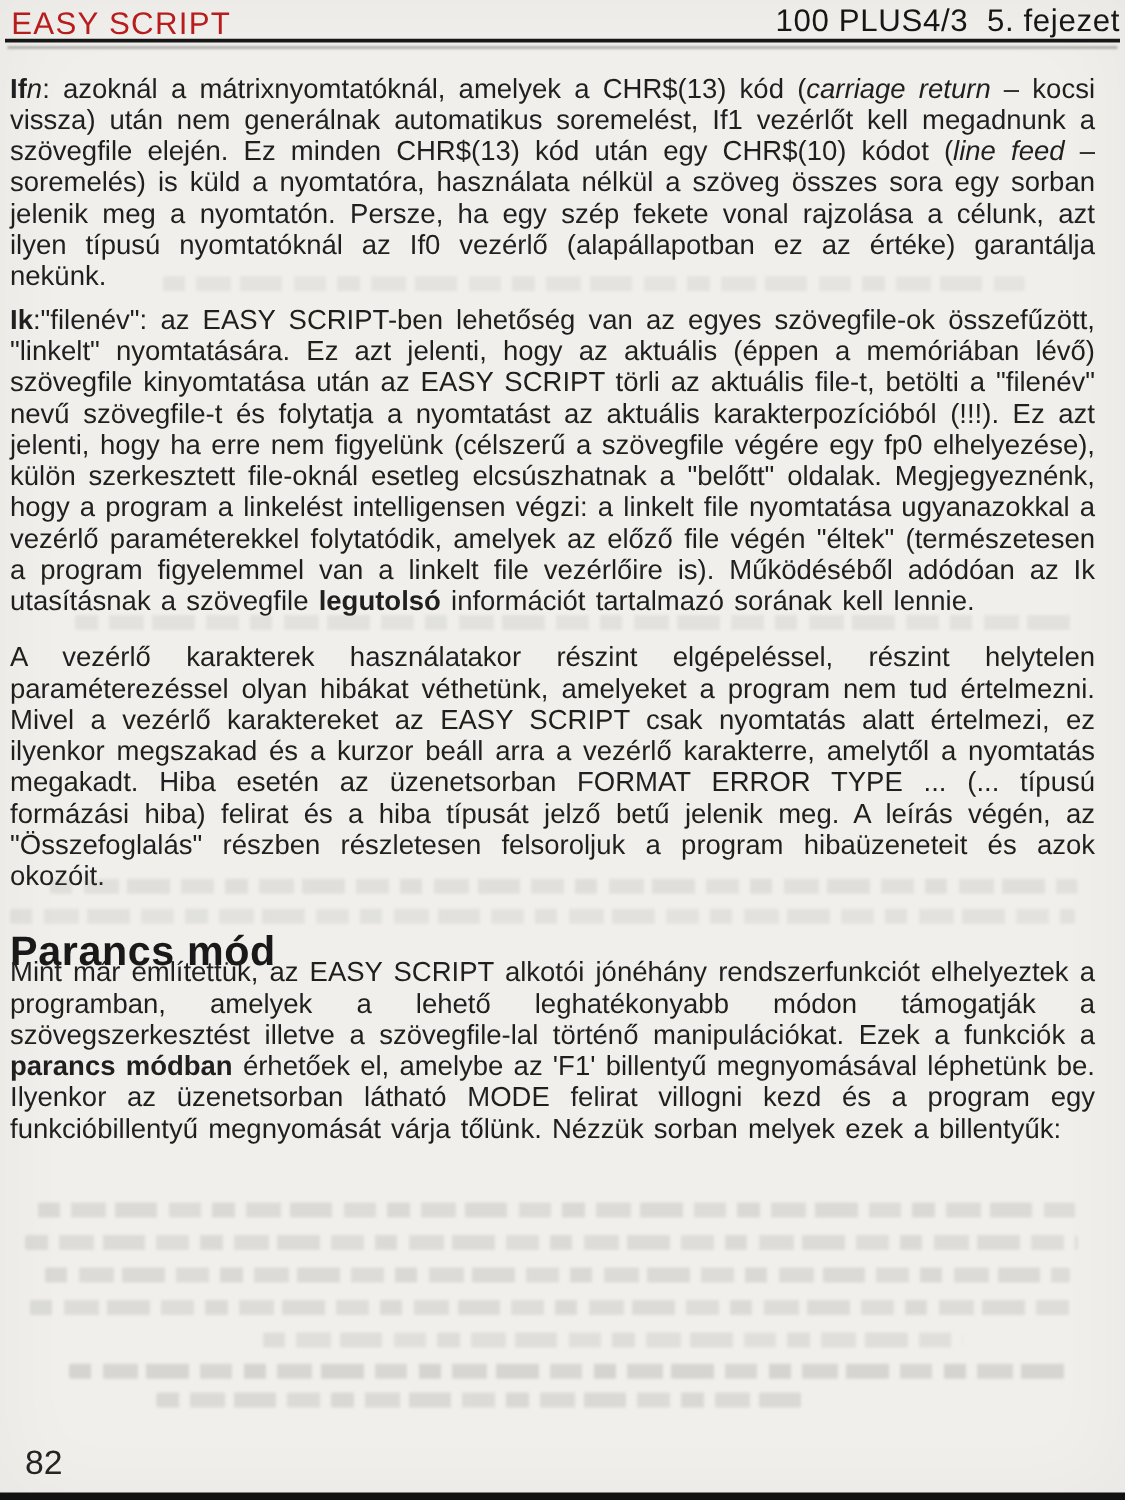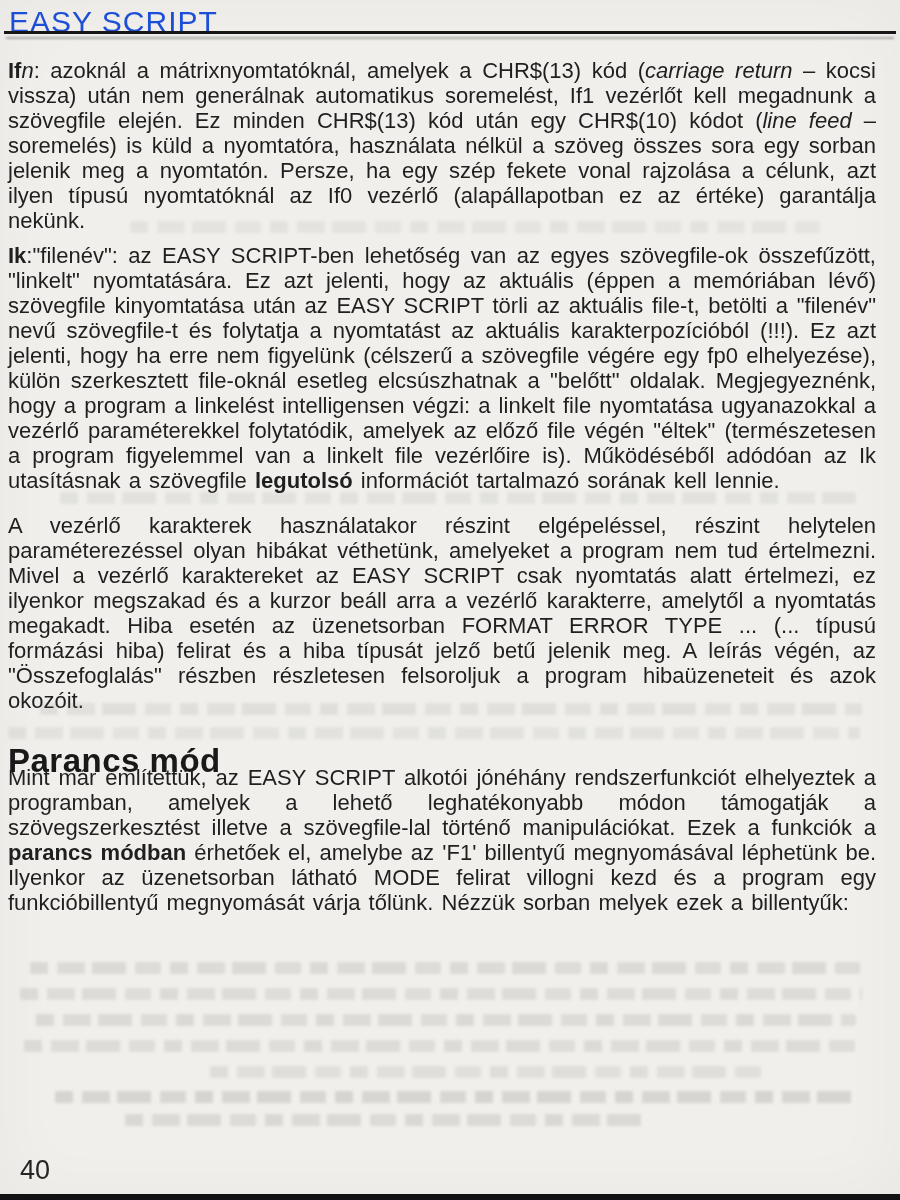--- a/index.html
+++ b/index.html
@@ -11,21 +11,21 @@
     height: 1200px;
     background: var(--paper, #f0efeb);
     box-shadow: inset 0 0 70px rgba(0,0,0,0.035);
     font-family: "Liberation Sans", sans-serif;
     color: var(--ink, #1e1e1e);
   }
 
   
   .h-left {
     position: absolute; left: 9px; top: 5px;
-    font-size: 30px; letter-spacing: 1px; color: #1d4ed8;
+    font-size: 25px; letter-spacing: 1px; color: #b91c1c;
   }
   .h-right {
     position: absolute; right: 4px; top: 3px;
     font-size: 25px; letter-spacing: 0.5px; color: #161616;
     white-space: pre;
   }
   .rule-solid {
     position: absolute; left: 4px; right: 4px; top: 31px; height: 3px;
     background: var(--rule, #161616);
   }
@@ -85,20 +85,21 @@
   .g9  { top: 1066px; left: 210px; width: 560px; opacity: 0.13; }
   .g10 { top: 1091px; left: 55px;  width: 800px; opacity: 0.20; }
   .g11 { top: 1114px; left: 125px; width: 520px; opacity: 0.17; }
 </style>
 </head>
 <body>
 
 <div class="page">
 
   <span class="h-left">EASY SCRIPT</span>
+  <span class="h-right">100 PLUS4/3  5. fejezet</span>
   <div class="rule-solid"></div>
   <div class="rule-fuzzy"></div>
 
   <p class="body-par p1"><span style="font-weight: 700;">If</span><span style="font-style: italic;">n</span><span>: azoknál a mátrixnyomtatóknál, amelyek a CHR$(13) kód (</span><span style="font-style: italic;">carriage return</span><span> – kocsi vissza) után nem generálnak automatikus soremelést, If1 vezérlőt kell megadnunk a szövegfile elején. Ez minden CHR$(13) kód után egy CHR$(10) kódot (</span><span style="font-style: italic;">line feed</span><span> – soremelés) is küld a nyomtatóra, használata nélkül a szöveg összes sora egy sorban jelenik meg a nyomtatón. Persze, ha egy szép fekete vonal rajzolása a célunk, azt ilyen típusú nyomtatóknál az If0 vezérlő (alapállapotban ez az értéke) garantálja nekünk.</span></p>
 
   <p class="body-par p2"><span style="font-weight: 700;">Ik</span><span>:"filenév": az EASY SCRIPT-ben lehetőség van az egyes szövegfile-ok összefűzött, "linkelt" nyomtatására. Ez azt jelenti, hogy az aktuális (éppen a memóriában lévő) szövegfile kinyomtatása után az EASY SCRIPT törli az aktuális file-t, betölti a "filenév" nevű szövegfile-t és folytatja a nyomtatást az aktuális karakterpozícióból (!!!). Ez azt jelenti, hogy ha erre nem figyelünk (célszerű a szövegfile végére egy fp0 elhelyezése), külön szerkesztett file-oknál esetleg elcsúszhatnak a "belőtt" oldalak. Megjegyeznénk, hogy a program a linkelést intelligensen végzi: a linkelt file nyomtatása ugyanazokkal a vezérlő paraméterekkel folytatódik, amelyek az előző file végén "éltek" (természetesen a program figyelemmel van a linkelt file vezérlőire is). Működéséből adódóan az Ik utasításnak a szövegfile </span><span style="font-weight: 700;">legutolsó</span><span> információt tartalmazó sorának kell lennie.</span></p>
 
   <p class="body-par p3"><span>A vezérlő karakterek használatakor részint elgépeléssel, részint helytelen paraméterezéssel olyan hibákat véthetünk, amelyeket a program nem tud értelmezni. Mivel a vezérlő karaktereket az EASY SCRIPT csak nyomtatás alatt értelmezi, ez ilyenkor megszakad és a kurzor beáll arra a vezérlő karakterre, amelytől a nyomtatás megakadt. Hiba esetén az üzenetsorban FORMAT ERROR TYPE ... (... típusú formázási hiba) felirat és a hiba típusát jelző betű jelenik meg. A leírás végén, az "Összefoglalás" részben részletesen felsoroljuk a program hibaüzeneteit és azok okozóit.</span></p>
 
   <h1 class="heading">Parancs mód</h1>
@@ -110,16 +111,16 @@
   <div class="ghost g3"></div>
   <div class="ghost g4"></div>
   <div class="ghost g5"></div>
   <div class="ghost g6"></div>
   <div class="ghost g7"></div>
   <div class="ghost g8"></div>
   <div class="ghost g9"></div>
   <div class="ghost g10"></div>
   <div class="ghost g11"></div>
 
-  <div class="pagenum">40</div>
+  <div class="pagenum">82</div>
 
   <div class="bottom-bar"></div>
 </div>
 
 </body></html>

